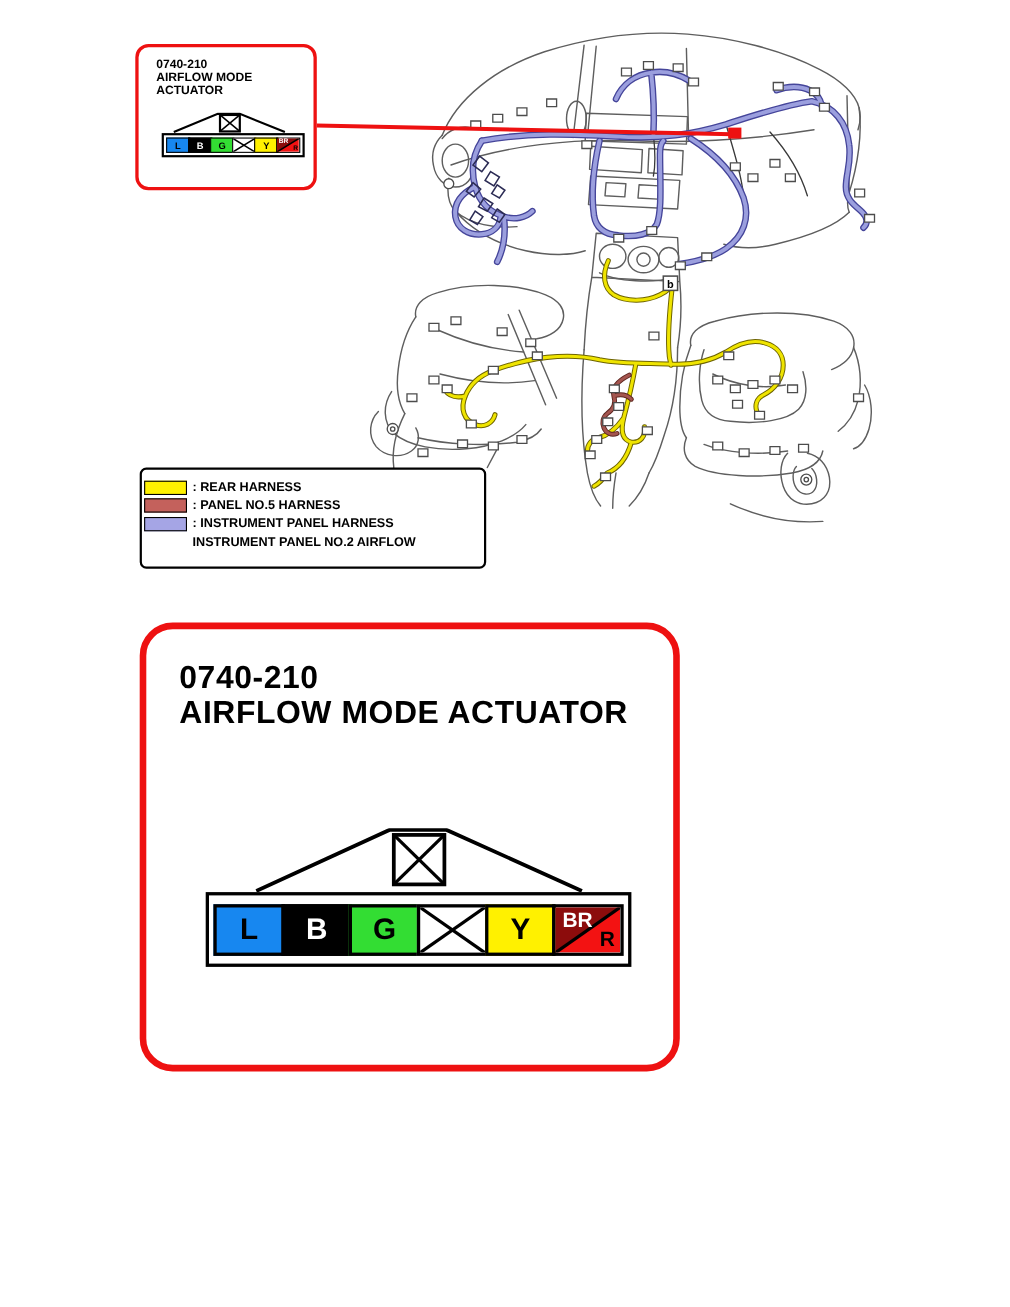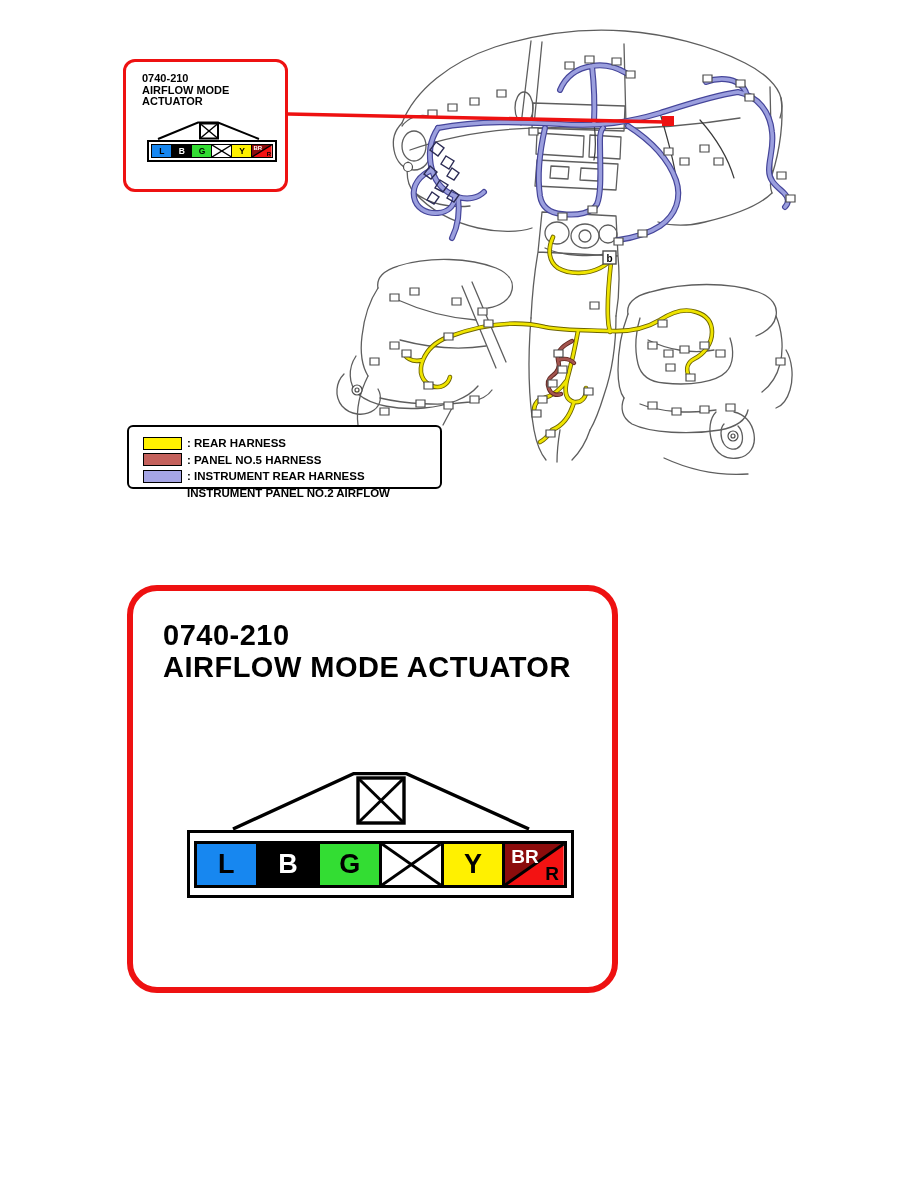--- a/index.html
+++ b/index.html
@@ -1,20 +1,20 @@
 <!DOCTYPE html>
 <html><head>
 <meta charset="utf-8">
 <style>
   * { box-sizing: border-box; margin: 0; padding: 0; }
   body { background: #ffffff; font-family: "Liberation Sans", sans-serif; }
   .page { position: relative; width: 918px; height: 1188px; background: #fff; overflow: hidden; }
 
   
-  .red-box { position: absolute; background: #fff; border-style: solid; margin-top: 19px; }
+  .red-box { position: absolute; background: #fff; border-style: solid; }
   .box-small { left: 123px; top: 40px; width: 165px; height: 133px; border-width: 3px; border-radius: 12px; }
   .box-large { left: 127px; top: 566px; width: 491px; height: 408px; border-width: 6px; border-radius: 30px; }
 
   .box-small .title { position: absolute; left: 16px; top: 11px; font-size: 11px; font-weight: bold; line-height: 11.5px; color: #000; }
   .box-large .title { position: absolute; left: 30px; top: 28px; font-size: 29px; font-weight: bold; line-height: 32px; color: #000; letter-spacing: 0.5px; }
 
   
   .conn { position: absolute; }
   .roof { display: block; }
   .conn-body { display: flex; align-items: center; background: #fff; }
@@ -32,22 +32,22 @@
   .conn-small .r-label { bottom: 0px; right: 1px; font-size: 6px; }
 
   .conn-big { left: 54px; top: 181px; width: 387px; }
   .conn-big .conn-body { width: 387px; height: 68px; border: 3.5px solid #000; padding: 7px 4px; --pb: 3px; }
   .conn-big .pin { height: 47px; border: 3px solid #000; font-size: 27px; }
   .conn-big .xline { stroke-width: 3; }
   .conn-big .br-label { top: 3px; left: 6px; font-size: 19px; }
   .conn-big .r-label { bottom: 2px; right: 5px; font-size: 19px; }
 
   
-  .legend { position: absolute; left: 127px; top: 425px; width: 315px; height: 64px; background: #fff;
-            border: 2.5px solid #000; border-radius: 6px; padding: 8px 0 0 14px; z-index: 5; }
+  .legend { position: absolute; left: 127px; top: 425px; width: 315px; height: 92px; background: #fff;
+            border: 2.5px solid #000; border-radius: 6px; padding: 8px 0 0 2px; z-index: 5; }
   .legend-row { display: flex; align-items: center; height: 16.5px; }
   .legend-swatch { width: 39px; height: 13px; border: 1.5px solid #000; margin-right: 5px; flex: 0 0 auto; }
   .legend-swatch.empty { border: none; background: transparent !important; }
   .legend-label { font-size: 11.5px; font-weight: bold; color: #000; white-space: nowrap; }
 
   .car-svg { position: absolute; left: 280px; top: 15px; z-index: 1; }
 </style>
 </head>
 <body>
 
@@ -232,21 +232,21 @@
     <div class="legend-row">
       <span class="legend-swatch" style="background: rgb(255, 241, 0);"></span>
       <span class="legend-label">: REAR HARNESS</span>
     </div>
     <div class="legend-row">
       <span class="legend-swatch" style="background: rgb(196, 97, 92);"></span>
       <span class="legend-label">: PANEL NO.5 HARNESS</span>
     </div>
     <div class="legend-row">
       <span class="legend-swatch" style="background: rgb(165, 165, 229);"></span>
-      <span class="legend-label">: INSTRUMENT REAR HARNESS</span>
+      <span class="legend-label">: INSTRUMENT PANEL HARNESS</span>
     </div>
     <div class="legend-row">
       <span class="legend-swatch empty"></span>
       <span class="legend-label">INSTRUMENT PANEL NO.2 AIRFLOW</span>
     </div>
   </div>
 
   <div class="red-box box-large" style="border-color: rgb(238, 17, 17);">
     <div class="title">
       <div>0740-210</div>

